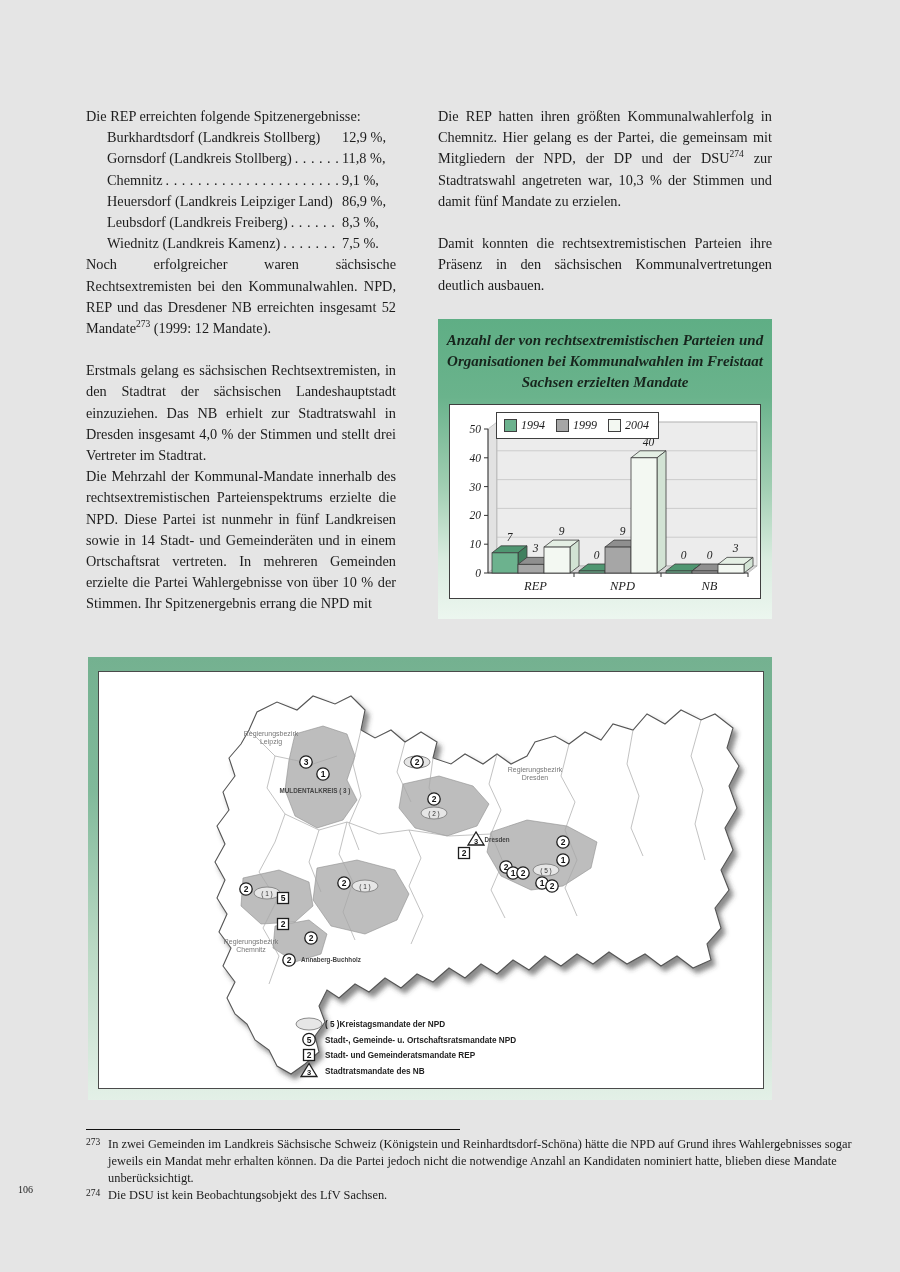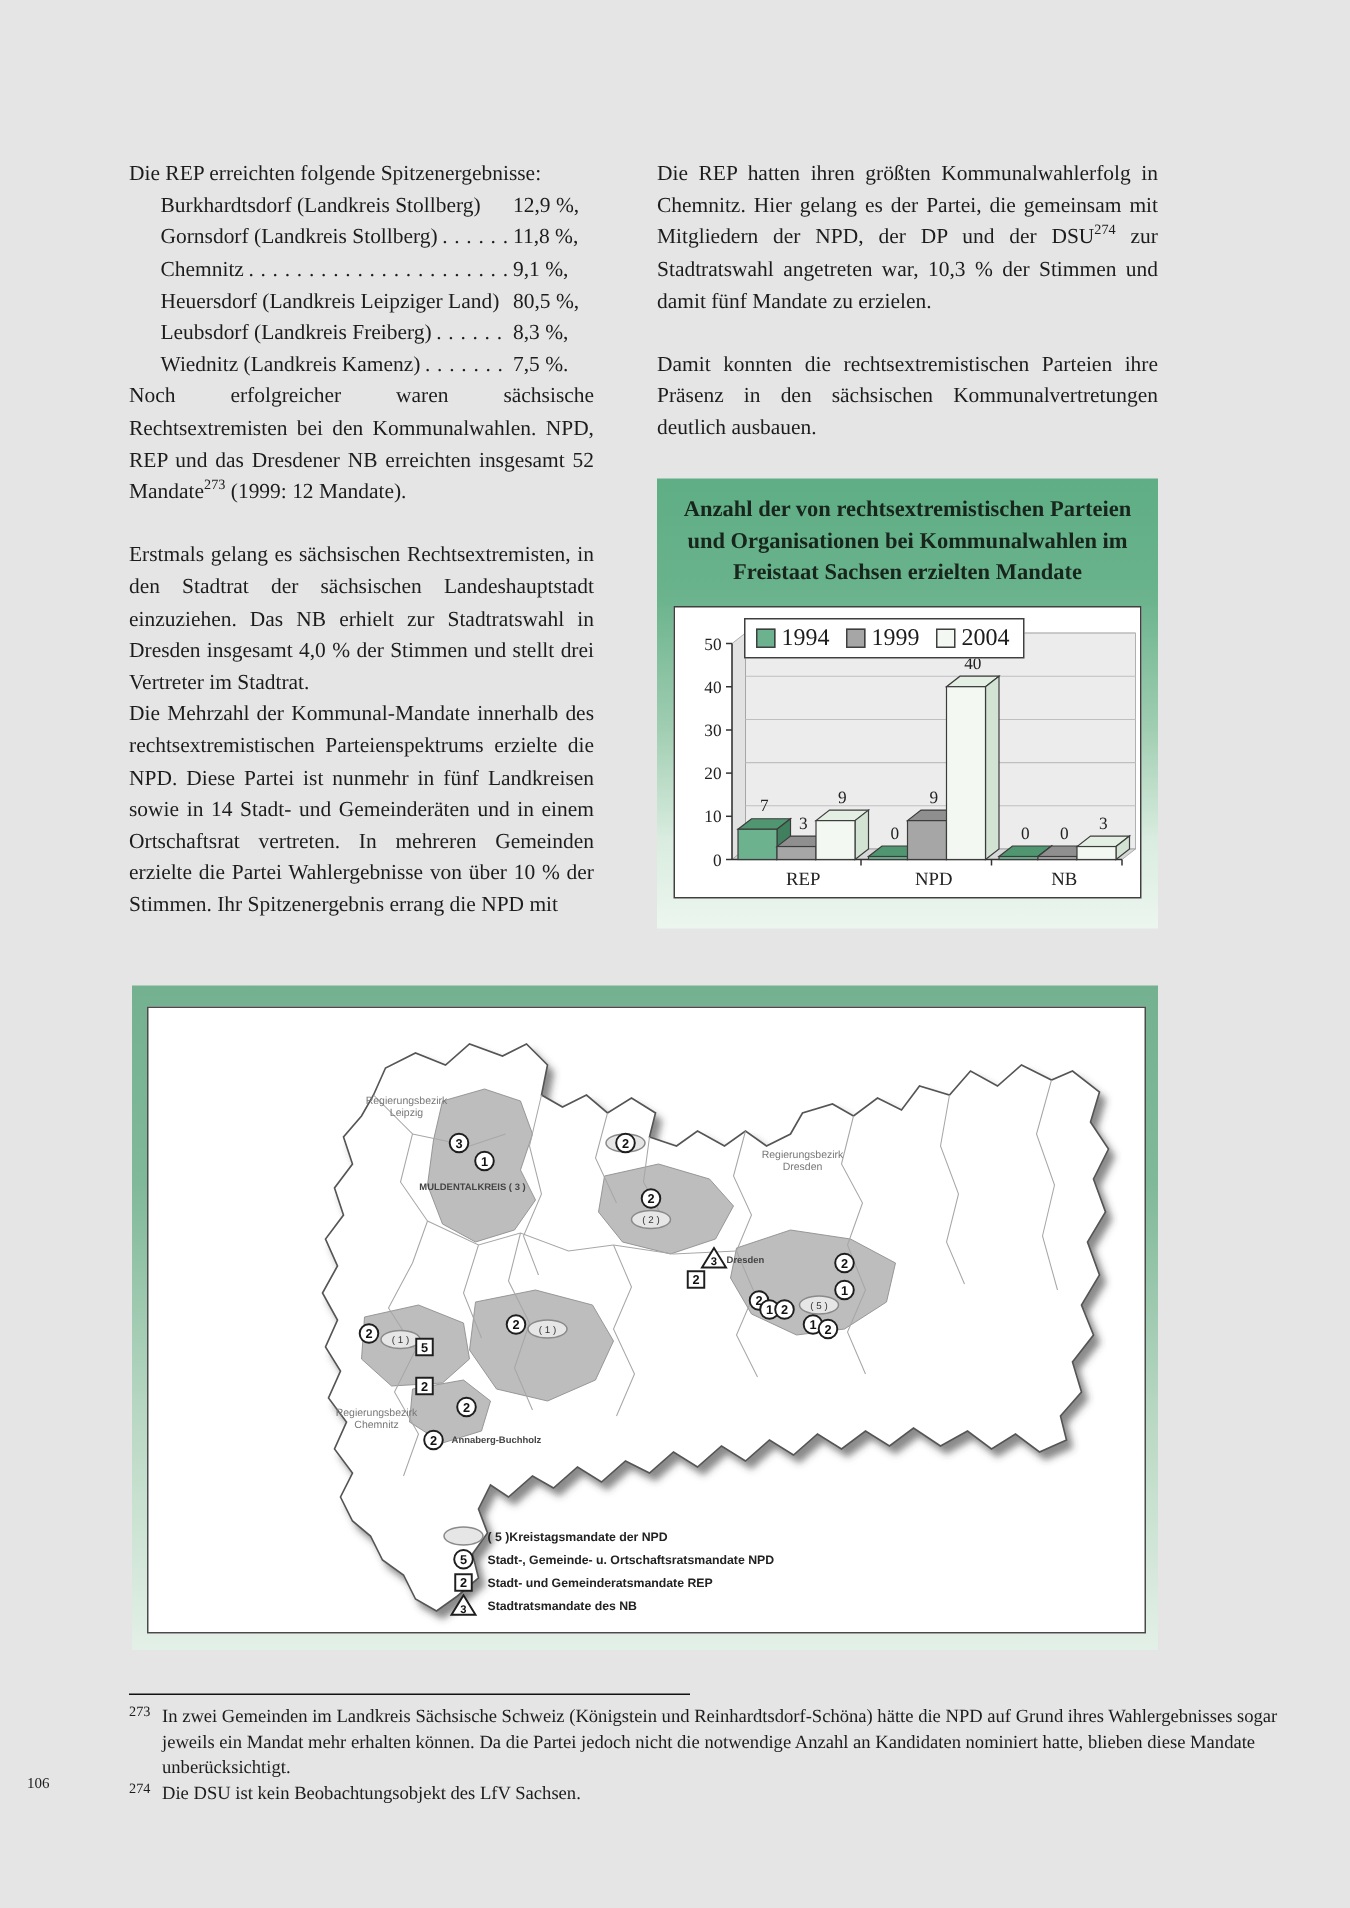--- a/index.html
+++ b/index.html
@@ -16,28 +16,28 @@
   .result-row{display:flex;align-items:baseline;}
   .result-row .place{white-space:nowrap;}
   .result-row .leaders{flex:1;overflow:hidden;white-space:nowrap;letter-spacing:4.5px;
                        padding:0 3px;color:#1c1c1c;}
   .result-row .val{width:54px;text-align:left;white-space:nowrap;}
   h2.section{font-size:15.8px;margin:23px 0 14px 0;padding-bottom:8px;
              border-bottom:1.6px solid #101010;letter-spacing:.3px;}
   
   .chart-box{margin-top:22px;width:334px;
      background:linear-gradient(180deg,#5fae85 0%,#6ab38c 26%,#9fcdb1 55%,#d9ecdf 80%,#ecf6ef 100%);
-     padding-bottom:20px;}
+     padding-bottom:20px;font-style:italic;}
   .chart-title{font-weight:bold;font-size:15px;line-height:21px;text-align:center;
      color:#17251d;padding:11px 8px 9px 8px;}
   .chart-panel{position:relative;margin:2px 11px 0 11px;background:#ffffff;
      border:1px solid #3f3f3f;height:193px;}
   .chart-legend{position:absolute;left:46px;top:7px;display:flex;gap:11px;
      background:#fff;border:1px solid #3f3f3f;padding:2px 9px 2px 7px;align-items:center;}
-  .chart-legend .li{display:flex;align-items:center;gap:4px;font-size:16px;}
+  .chart-legend .li{display:flex;align-items:center;gap:4px;font-size:12px;}
   .chart-legend .sw{width:11px;height:11px;border:1px solid #3f3f3f;display:inline-block;}
   
   .map-frame{position:absolute;left:88px;top:657px;width:684px;height:443px;
      background:linear-gradient(180deg,#74b190 0%,#80b99a 30%,#b9d8c3 65%,#e3f0e7 100%);}
   .map-panel{position:absolute;left:10px;top:14px;width:664px;height:416px;
      background:#ffffff;border:1px solid #4a4a4a;}
   
   .footnotes{position:absolute;left:86px;top:1129px;width:780px;font-size:12.4px;line-height:17px;}
   .fn-rule{width:374px;border-top:1.2px solid #111;margin-bottom:6px;}
   .fn{position:relative;padding-left:22px;margin:0;}
@@ -63,21 +63,21 @@
           <span class="val">11,8 %,</span>
         </div>
         <div class="result-row">
           <span class="place">Chemnitz</span>
           <span class="leaders">.......................</span>
           <span class="val">9,1 %,</span>
         </div>
         <div class="result-row">
           <span class="place">Heuersdorf (Landkreis Leipziger Land)</span>
           <span class="leaders"></span>
-          <span class="val">80,5 %,</span>
+          <span class="val">86,9 %,</span>
         </div>
         <div class="result-row">
           <span class="place">Leubsdorf (Landkreis Freiberg)</span>
           <span class="leaders">......</span>
           <span class="val">8,3 %,</span>
         </div>
         <div class="result-row">
           <span class="place">Wiednitz (Landkreis Kamenz)</span>
           <span class="leaders">.......</span>
           <span class="val">7,5 %.</span>

